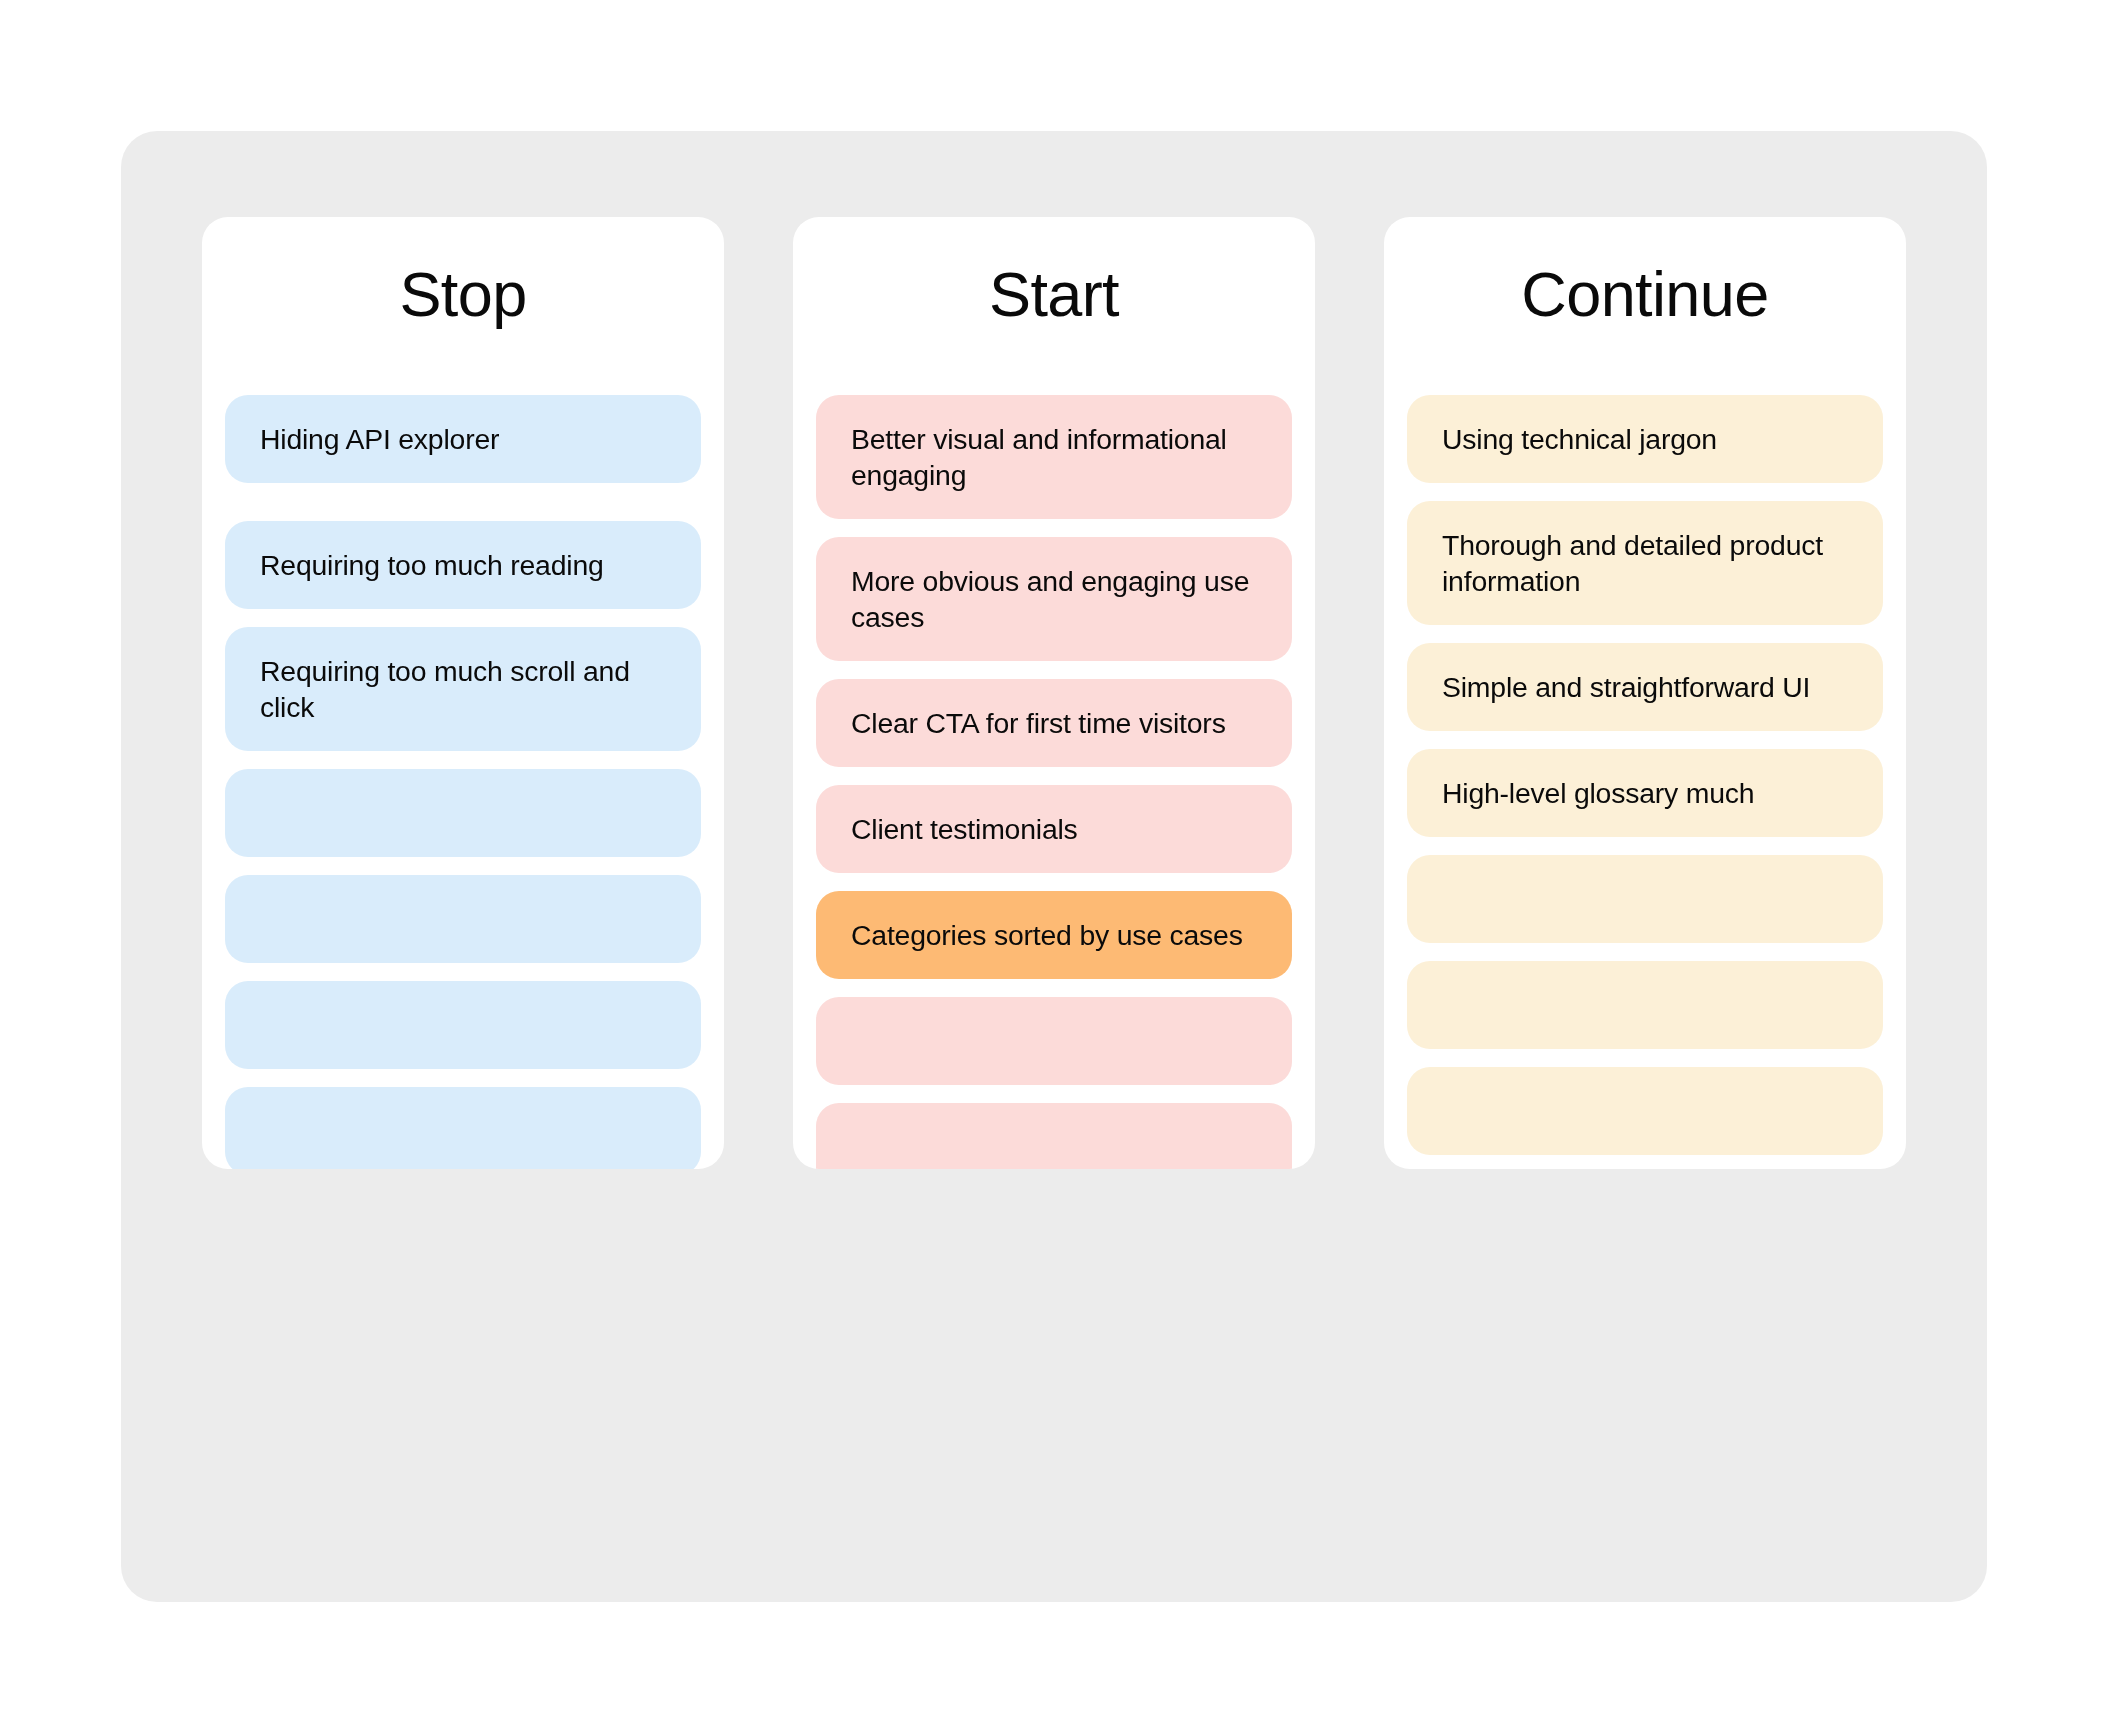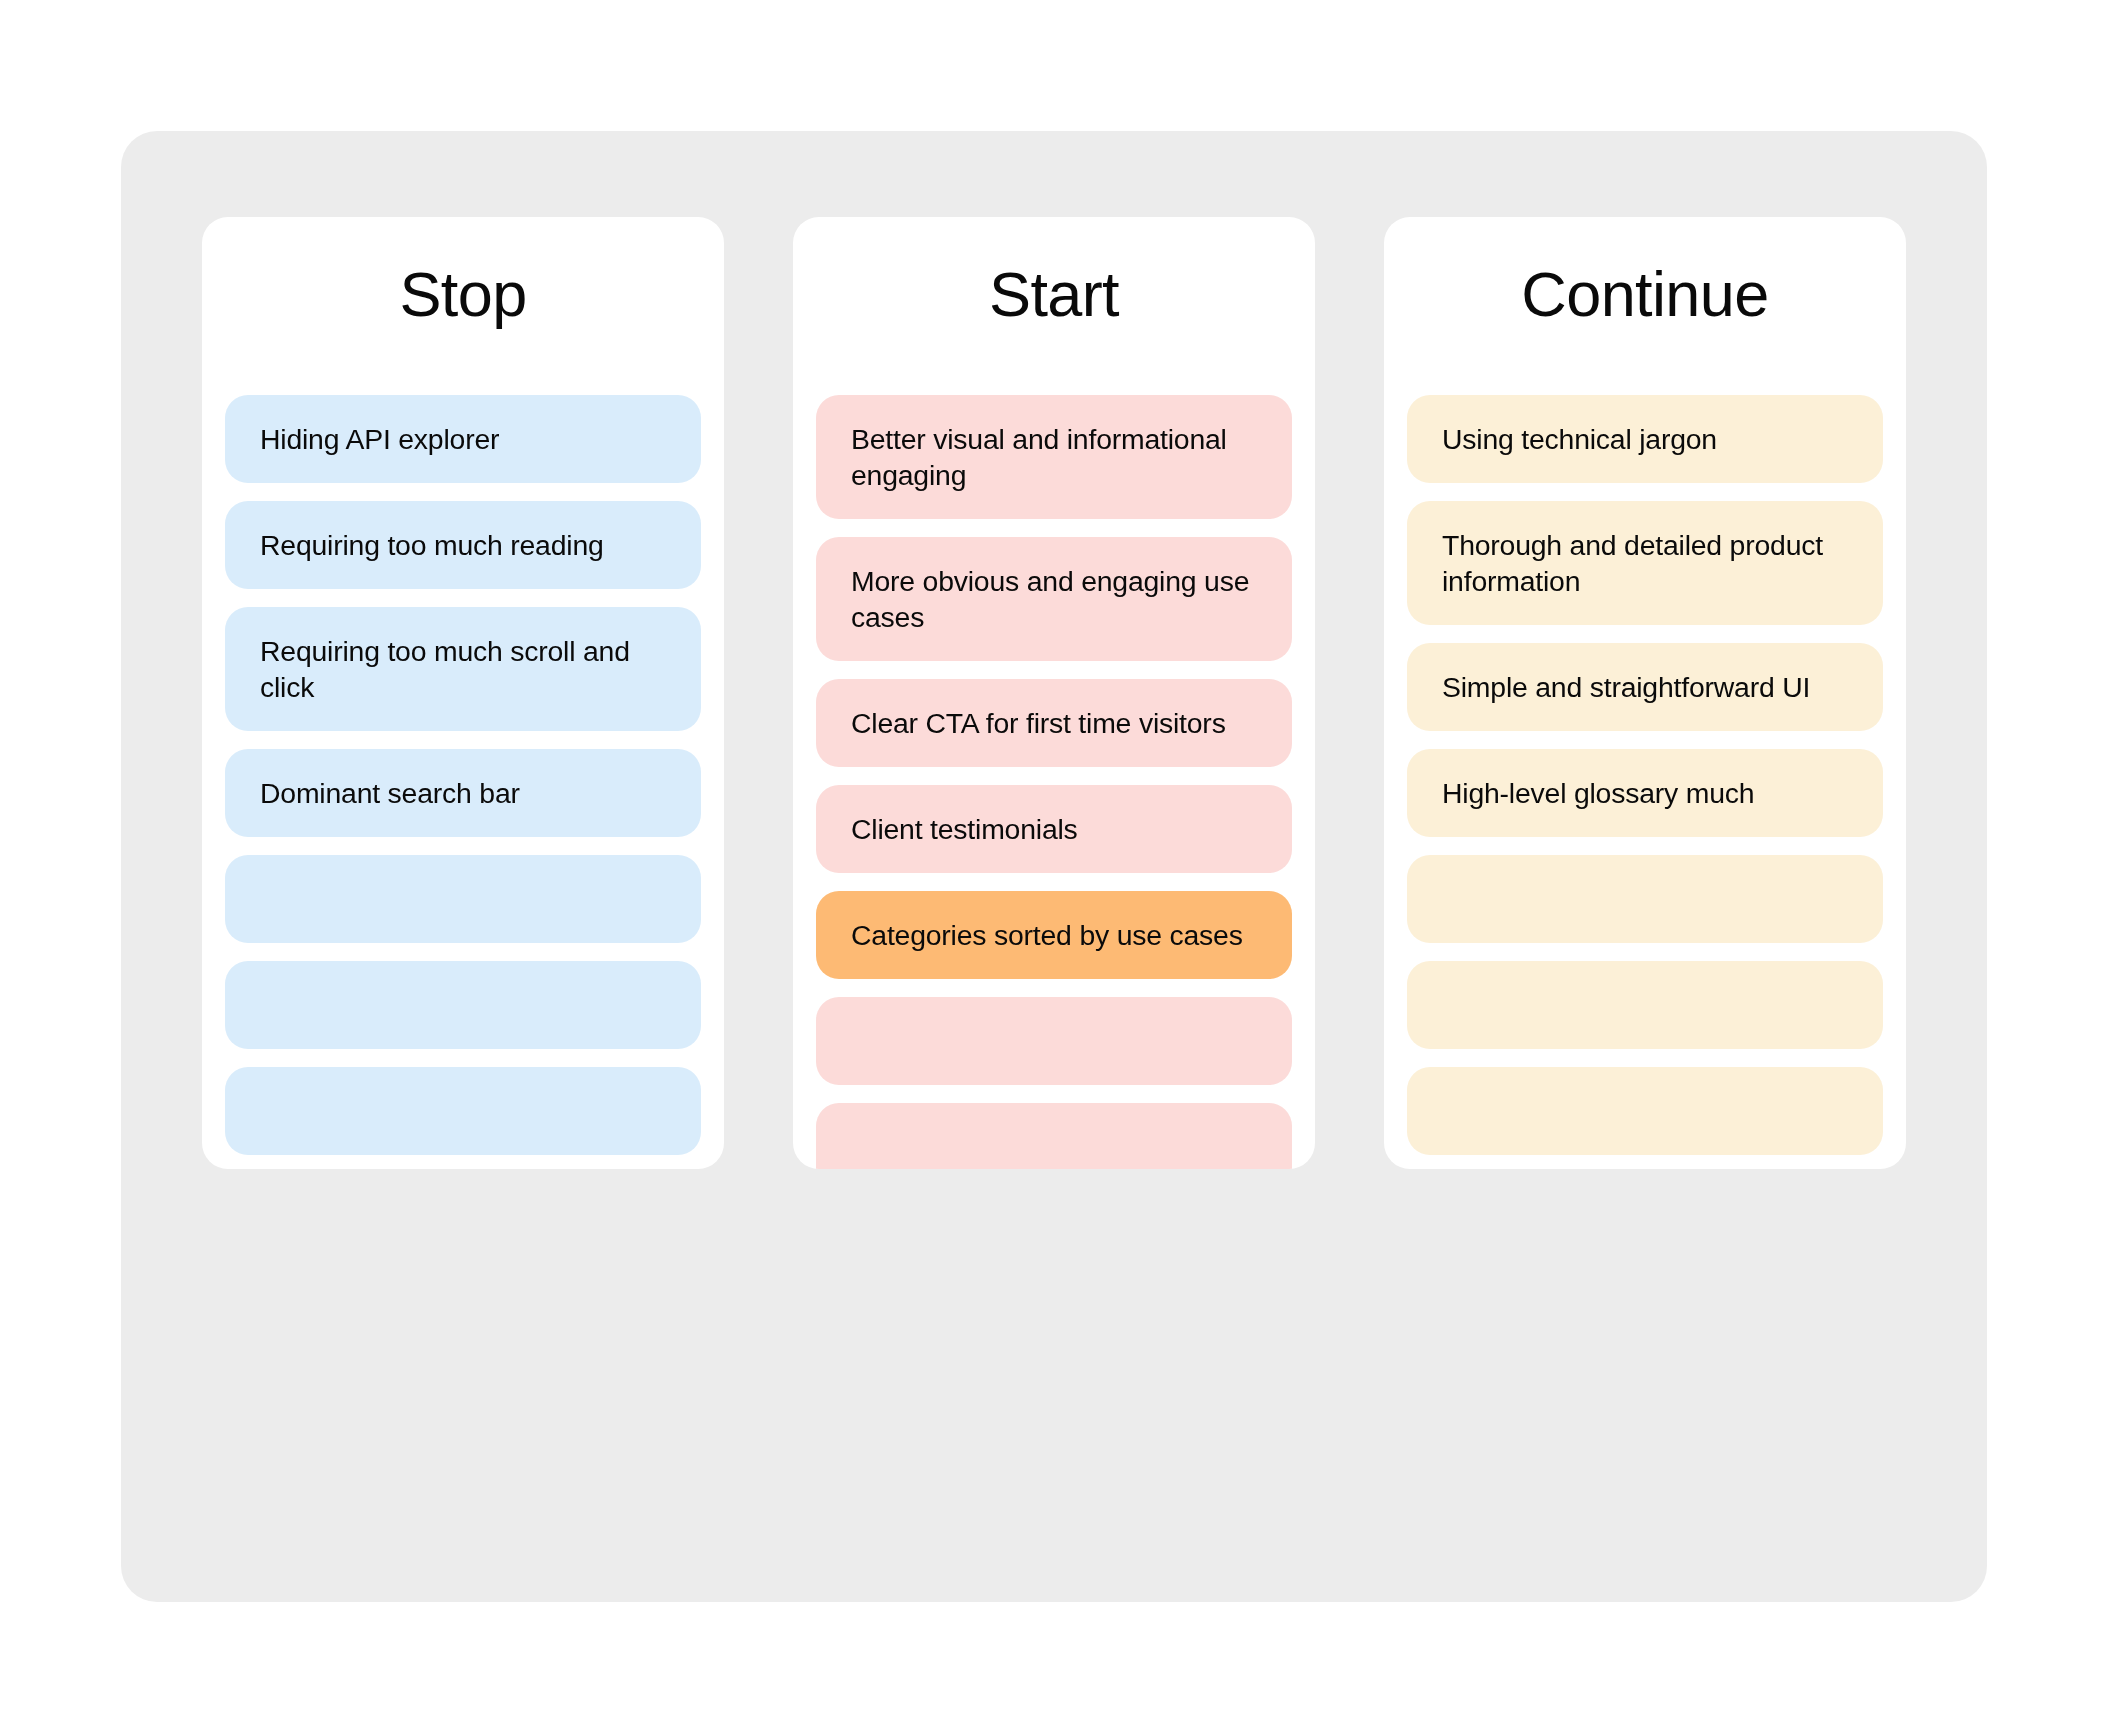--- a/index.html
+++ b/index.html
@@ -71,23 +71,22 @@
 </style>
 </head>
 <body>
 
 <div class="board">
 
   <section class="column">
     <h2 class="column-title">Stop</h2>
     <div class="cards">
         <div class="card" style="background: rgb(217, 236, 251);">Hiding API explorer</div>
-        <div class="card" style="background: rgb(217, 236, 251);">Requiring too much reading</div>
+        <div class="card" style="background: rgb(217, 236, 251); margin-top: 20px;">Requiring too much reading</div>
         <div class="card" style="background: rgb(217, 236, 251);">Requiring too much scroll and click</div>
-        <div class="card" style="background: rgb(217, 236, 251);">Dominant search bar</div>
         <div class="card empty" style="background: rgb(217, 236, 251);"></div>
         <div class="card empty" style="background: rgb(217, 236, 251);"></div>
         <div class="card empty" style="background: rgb(217, 236, 251);"></div>
         <div class="card empty" style="background: rgb(217, 236, 251);"></div>
         <div class="card empty" style="background: rgb(217, 236, 251);"></div>
         <div class="card empty" style="background: rgb(217, 236, 251);"></div>
       </div>
   </section>
 
   <section class="column">

